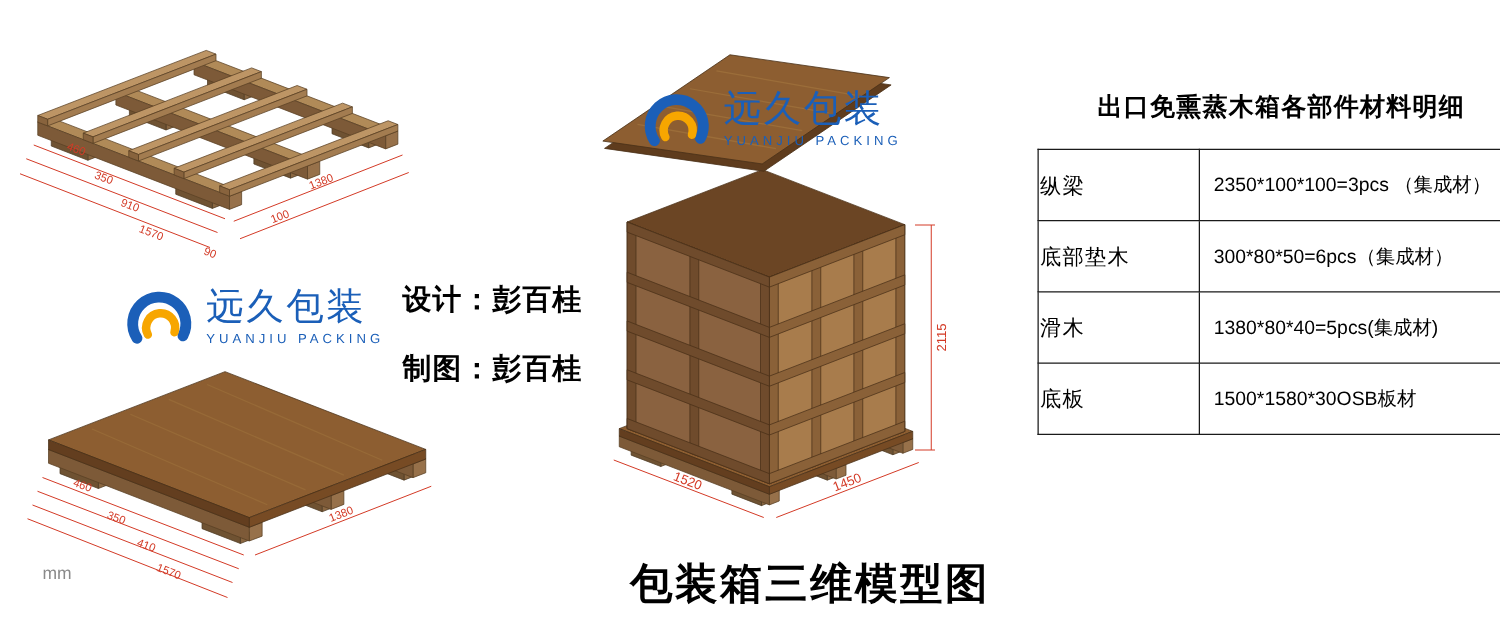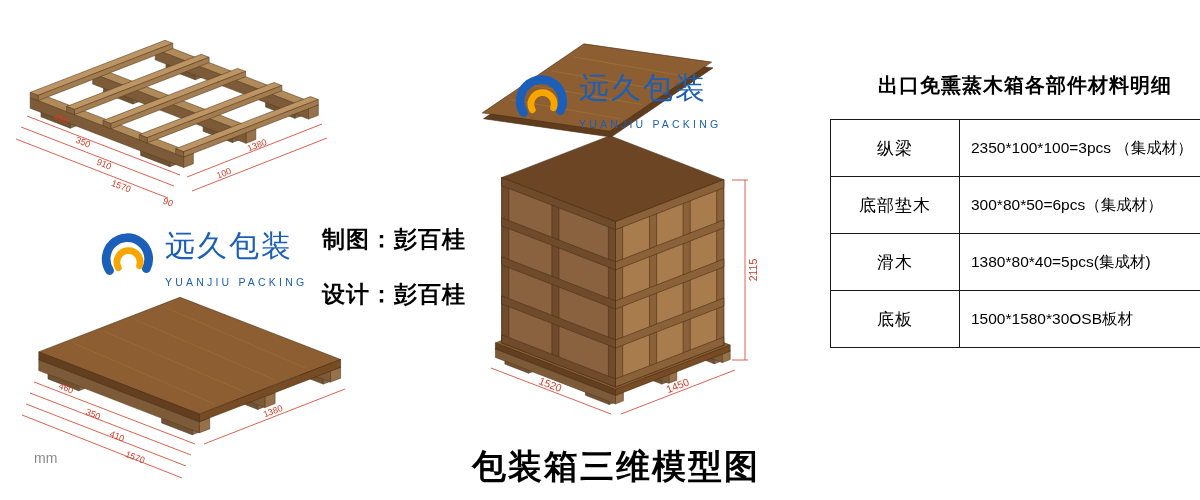--- a/index.html
+++ b/index.html
@@ -9,36 +9,36 @@
 
   
   .dims line{stroke:#d33a26;stroke-width:0.8;}
   .dims text{fill:#d33a26;font-size:9px;text-anchor:middle;font-family:"Liberation Sans",sans-serif;}
   .dims.big text{font-size:10.5px;}
 
   
   .logo{position:absolute;display:flex;align-items:flex-start;gap:9px;}
   .logo svg{width:58px;height:58px;flex:0 0 auto;}
   .logo-cn{font-size:30px;font-weight:400;color:#1b5fb8;letter-spacing:2px;line-height:1.05;}
-  .logo-en{font-size:10.5px;color:#1b5fb8;letter-spacing:3.2px;margin-top:14px;white-space:nowrap;}
+  .logo-en{font-size:10.5px;color:#1b5fb8;letter-spacing:3.2px;margin-top:3px;white-space:nowrap;}
 
   
   .credits{position:absolute;left:322px;top:224px;color:#000;}
   .credits div{font-size:23px;font-weight:600;margin-bottom:24px;letter-spacing:1px;white-space:nowrap;}
 
   
-  .page-title{position:absolute;left:416px;top:444px;width:400px;text-align:center;
+  .page-title{position:absolute;left:448px;top:444px;width:400px;text-align:center;
               font-size:34px;font-weight:700;color:#000;letter-spacing:2px;white-space:nowrap;}
 
   
   .materials{position:absolute;left:830px;top:72px;width:390px;}
   .materials-title{text-align:center;font-size:20px;font-weight:700;color:#000;margin-bottom:20px;letter-spacing:1px;white-space:nowrap;}
   table.materials-table{border-collapse:collapse;width:100%;table-layout:fixed;}
   table.materials-table td{border:1px solid #1a1a1a;height:54px;color:#000;}
-  td.part{width:126px;text-align:center;font-size:17px;letter-spacing:1px;}
+  td.part{width:126px;font-size:17px;letter-spacing:1px;}
   td.spec{font-size:15.5px;padding-left:11px;white-space:nowrap;overflow:visible;}
 
   .unit-note{position:absolute;left:34px;top:450px;font-size:14px;color:#8a8a8a;}
 </style>
 </head>
 <body>
 
 <svg class="abs" style="left:15px;top:8px;" width="330" height="245">
   <g id="gA">
       <polygon points="158.8,52.2 188.1,63.5 180.3,66.5 151.0,55.2" fill="#a37d50" stroke="#4f3c26" stroke-width="0.6" stroke-linejoin="round"></polygon>
@@ -240,22 +240,22 @@
     <path d="M 12,42 A 22,22 0 1 1 50,40" stroke="#1b5fb8" stroke-width="9" fill="none" stroke-linecap="round"></path>
     <path d="M 21,39 A 12,12 0 1 1 43,37" stroke="#f7a600" stroke-width="7" fill="none" stroke-linecap="round"></path>
   </svg>
   <div>
     <div class="logo-cn">远久包装</div>
     <div class="logo-en">YUANJIU PACKING</div>
   </div>
 </div>
 
 <div class="credits">
+  <div>设计：彭百桂</div>
   <div>制图：彭百桂</div>
-  <div>设计：彭百桂</div>
 </div>
 
 <div class="page-title">包装箱三维模型图</div>
 
 <div class="materials">
   <div class="materials-title">出口免熏蒸木箱各部件材料明细</div>
   <table class="materials-table">
     <tbody>
       <tr>
         <td class="part">纵梁</td>

